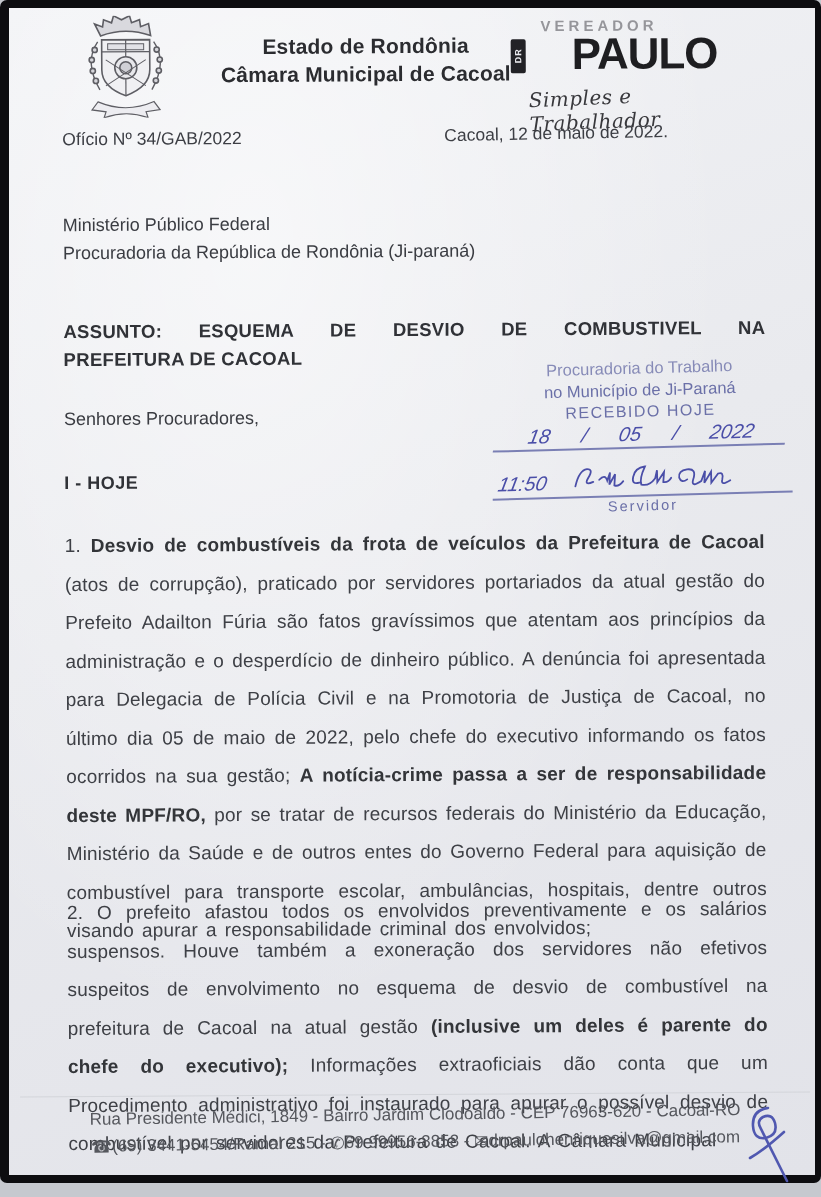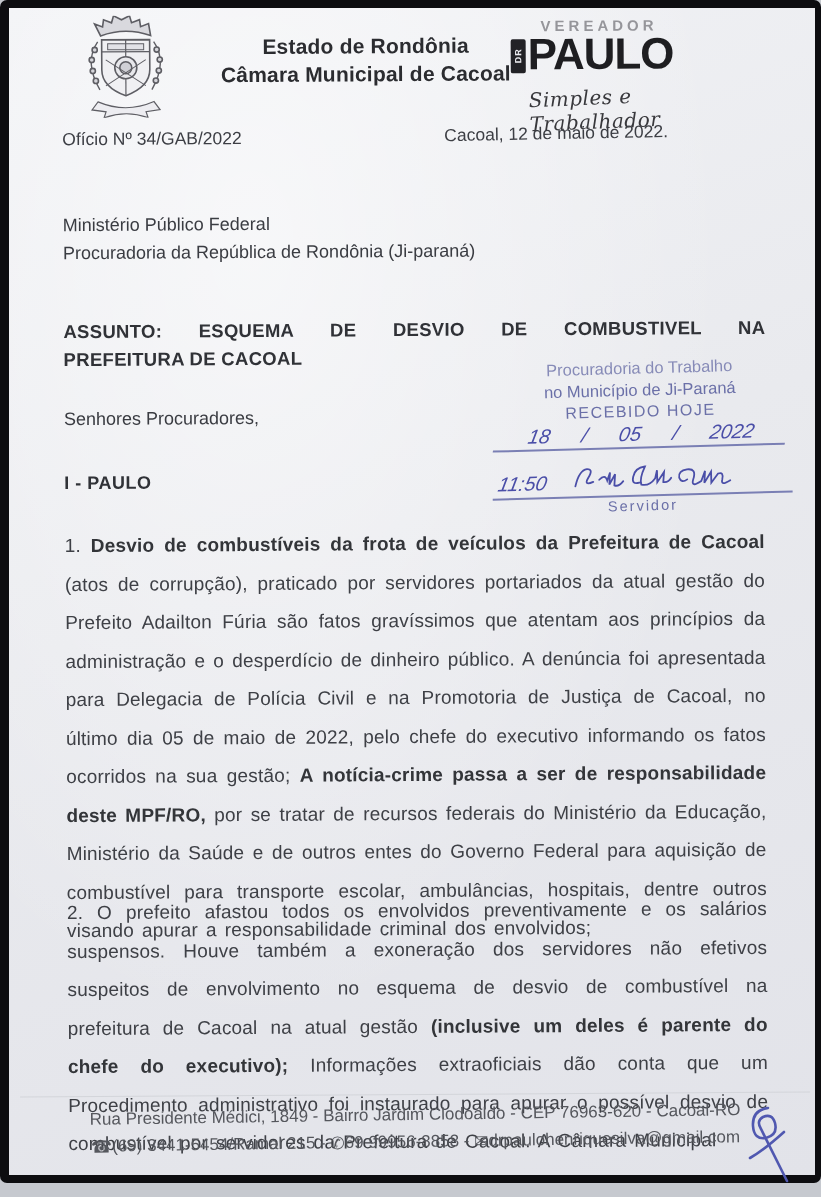--- a/index.html
+++ b/index.html
@@ -28,21 +28,21 @@
   }
   .logo{position:absolute;left:505px;top:10px;width:250px;color:#1e1e21;}
   .logo-role{font-size:15px;letter-spacing:4px;color:#95959a;margin-left:30px;font-weight:bold;}
   .logo-row{display:flex;align-items:center;margin-top:-2px;}
   .logo-dr{
     width:15px;height:34px;background:#222226;color:#ececf0;border-radius:2px;
     display:flex;align-items:center;justify-content:center;
     writing-mode:vertical-rl;transform:rotate(180deg);
     font-size:9px;font-weight:bold;letter-spacing:1px;margin-right:2px;margin-top:4px;
   }
-  .logo-name{font-size:44px;font-weight:bold;letter-spacing:-1px;line-height:44px;}
+  .logo-name{font-size:44px;font-weight:bold;letter-spacing:-1px;line-height:44px;margin-left:44px;}
   .logo-slogan{
     font-family:"DejaVu Serif", serif;font-style:italic;font-size:20px;color:#38383c;
     margin-top:8px;margin-left:18px;transform:rotate(-2deg);letter-spacing:.5px;
   }
 
   .refline{position:absolute;left:56px;top:119px;font-size:17.5px;color:#3c3e44;}
   .dateline{position:absolute;left:438px;top:116px;font-size:17.5px;color:#3c3e44;transform:rotate(-0.7deg);}
 
   .recipient{position:absolute;left:56px;top:201px;font-size:18px;line-height:28px;color:#3a3c42;}
 
@@ -166,21 +166,21 @@
         <svg class="stamp-sig" width="190" height="30" viewBox="0 0 190 30" fill="none" stroke="#4a4ea8" stroke-width="1.8" stroke-linecap="round">
           <path d="M6 22 q4 -16 12 -17 q7 0 1 9 q-5 8 5 4 M30 16 q6 -6 8 1 l3 -8 l-1 12 l6 -10 l-1 11 q4 2 9 -4"></path>
           <path d="M70 20 q-8 2 -6 -6 q2 -9 12 -10 q-6 12 -4 18 q8 2 14 -6 l2 -8 l0 12 l7 -10 l-1 10 q5 1 8 -4"></path>
           <path d="M118 18 q-6 4 -8 -2 q-1 -7 8 -8 q10 -1 6 10 q-3 9 8 2 l4 -10 l-1 12 l7 -11 l0 11 l7 -9 q6 -2 4 6 q-2 7 8 1"></path>
         </svg>
       </div>
       <div class="stamp-servidor">Servidor</div>
     </div>
 
     <div class="salutation">Senhores Procuradores,</div>
-    <div class="section">I - PAULO</div>
+    <div class="section">I - HOJE</div>
 
     <div class="para p1"><span>1. </span><span class="b">Desvio de combustíveis da frota de veículos da Prefeitura de Cacoal</span><span> (atos de corrupção), praticado por servidores portariados da atual gestão do Prefeito Adailton Fúria são fatos gravíssimos que atentam aos princípios da administração e o desperdício de dinheiro público. A denúncia foi apresentada para Delegacia de Polícia Civil e na Promotoria de Justiça de Cacoal, no último dia 05 de maio de 2022, pelo chefe do executivo informando os fatos ocorridos na sua gestão; </span><span class="b">A notícia-crime passa a ser de responsabilidade deste MPF/RO,</span><span> por se tratar de recursos federais do Ministério da Educação, Ministério da Saúde e de outros entes do Governo Federal para aquisição de combustível para transporte escolar, ambulâncias, hospitais, dentre outros visando apurar a responsabilidade criminal dos envolvidos;</span></div>
 
     <div class="para p2"><span>2. O prefeito afastou todos os envolvidos preventivamente e os salários suspensos. Houve também a exoneração dos servidores não efetivos suspeitos de envolvimento no esquema de desvio de combustível na prefeitura de Cacoal na atual gestão </span><span class="b">(inclusive um deles é parente do chefe do executivo);</span><span> Informações extraoficiais dão conta que um Procedimento administrativo foi instaurado para apurar o possível desvio de combustível por servidores da Prefeitura de Cacoal. A Câmara Municipal</span></div>
 
     <div class="footer-divider"></div>
     <div class="footer">
       <div>Rua Presidente Médici, 1849 - Bairro Jardim Clodoaldo - CEP 76963-620 - Cacoal-RO</div>
       <div>
         <span class="icon">☎</span><span>(69) 3441-5454/Ramal 215 - </span><span class="icon">✆</span><span>69 99956-8858 - </span><span class="icon">✉</span><span>drpaulohenriquesilva@gmail.com</span>

